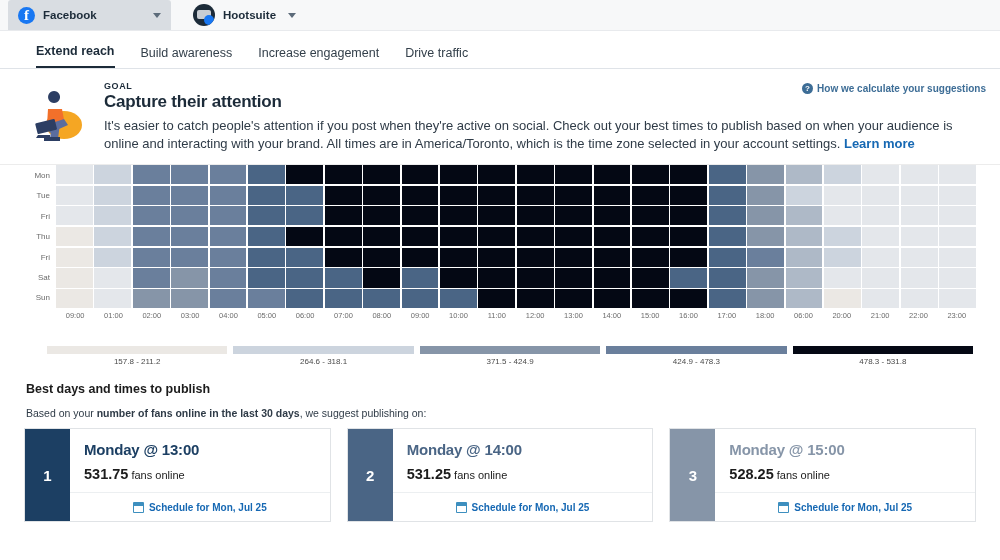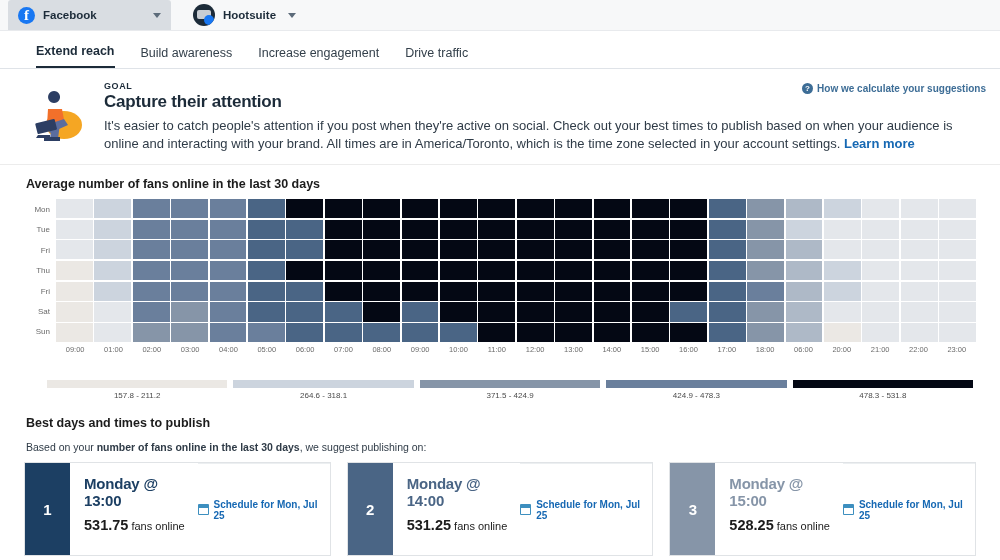--- a/index.html
+++ b/index.html
@@ -166,21 +166,21 @@
   .card {
     flex: 1 1 0; display: flex;
     border: 1px solid #e0e3e6;
     background: #fff; min-height: 94px;
   }
   .rank {
     width: 45px; flex: 0 0 auto;
     display: flex; align-items: center; justify-content: center;
     color: #fff; font-size: 15px; font-weight: bold;
   }
-  .card-body { flex: 1 1 auto; display: flex; flex-direction: row; }
+  .card-body { flex: 1 1 auto; display: flex; flex-direction: column; }
   .card-main { padding: 12px 0 10px 14px; }
   .card-when {
     font-size: 15px; font-weight: bold; margin-bottom: 8px;
     letter-spacing: -.2px;
   }
   .card-count { font-size: 11px; color: #1c1c1c; }
   .card-count .num { font-size: 14.5px; font-weight: bold; }
   .card-foot {
     border-top: 1px solid #eceff1;
     flex: 1 1 auto;
@@ -238,21 +238,20 @@
       <a class="lnk">Learn more</a>
     </div>
   </div>
   <div class="howcalc">
     <span class="qmark">?</span>
     <span>How we calculate your suggestions</span>
   </div>
 </div>
 
 <div class="section">
-  <div class="h-title">Average number of fans online in the last 30 days</div>
   <div class="hm-wrap">
     <div class="hm-ylabels" id="hm-ylabels">
         <div class="ylab">Mon</div>
         <div class="ylab">Tue</div>
         <div class="ylab">Fri</div>
         <div class="ylab">Thu</div>
         <div class="ylab">Fri</div>
         <div class="ylab">Sat</div>
         <div class="ylab">Sun</div>
       </div>

